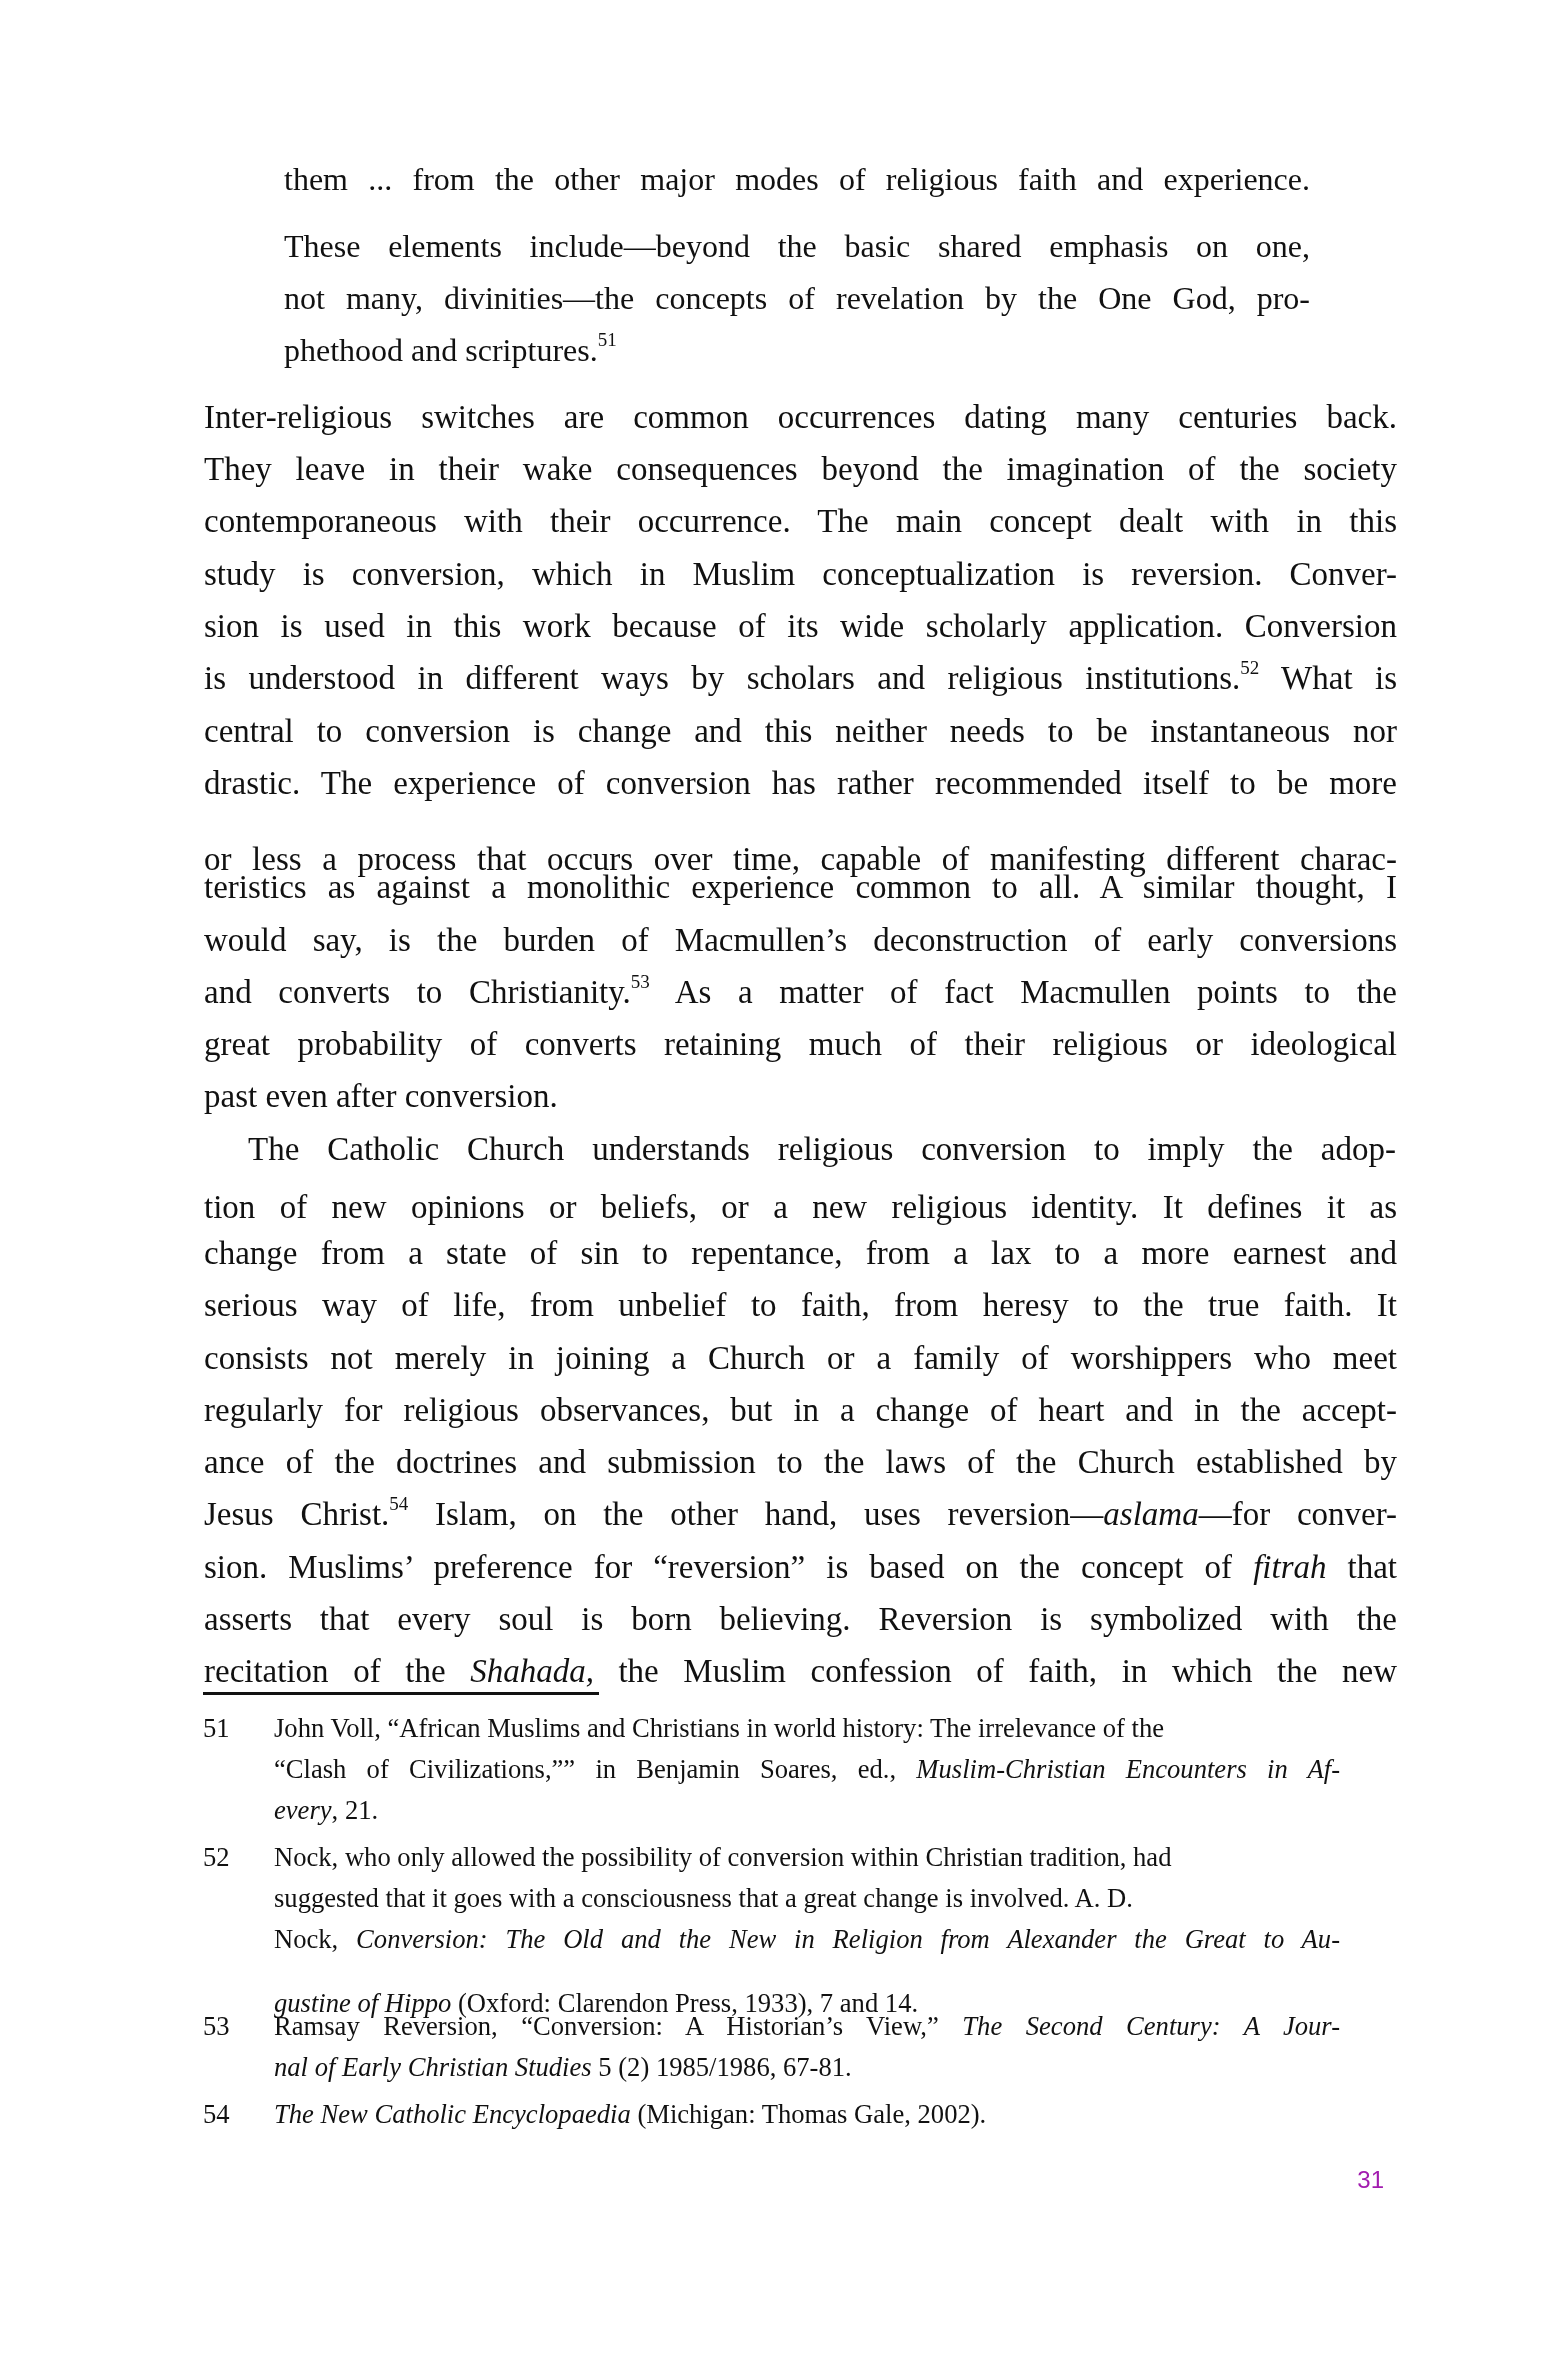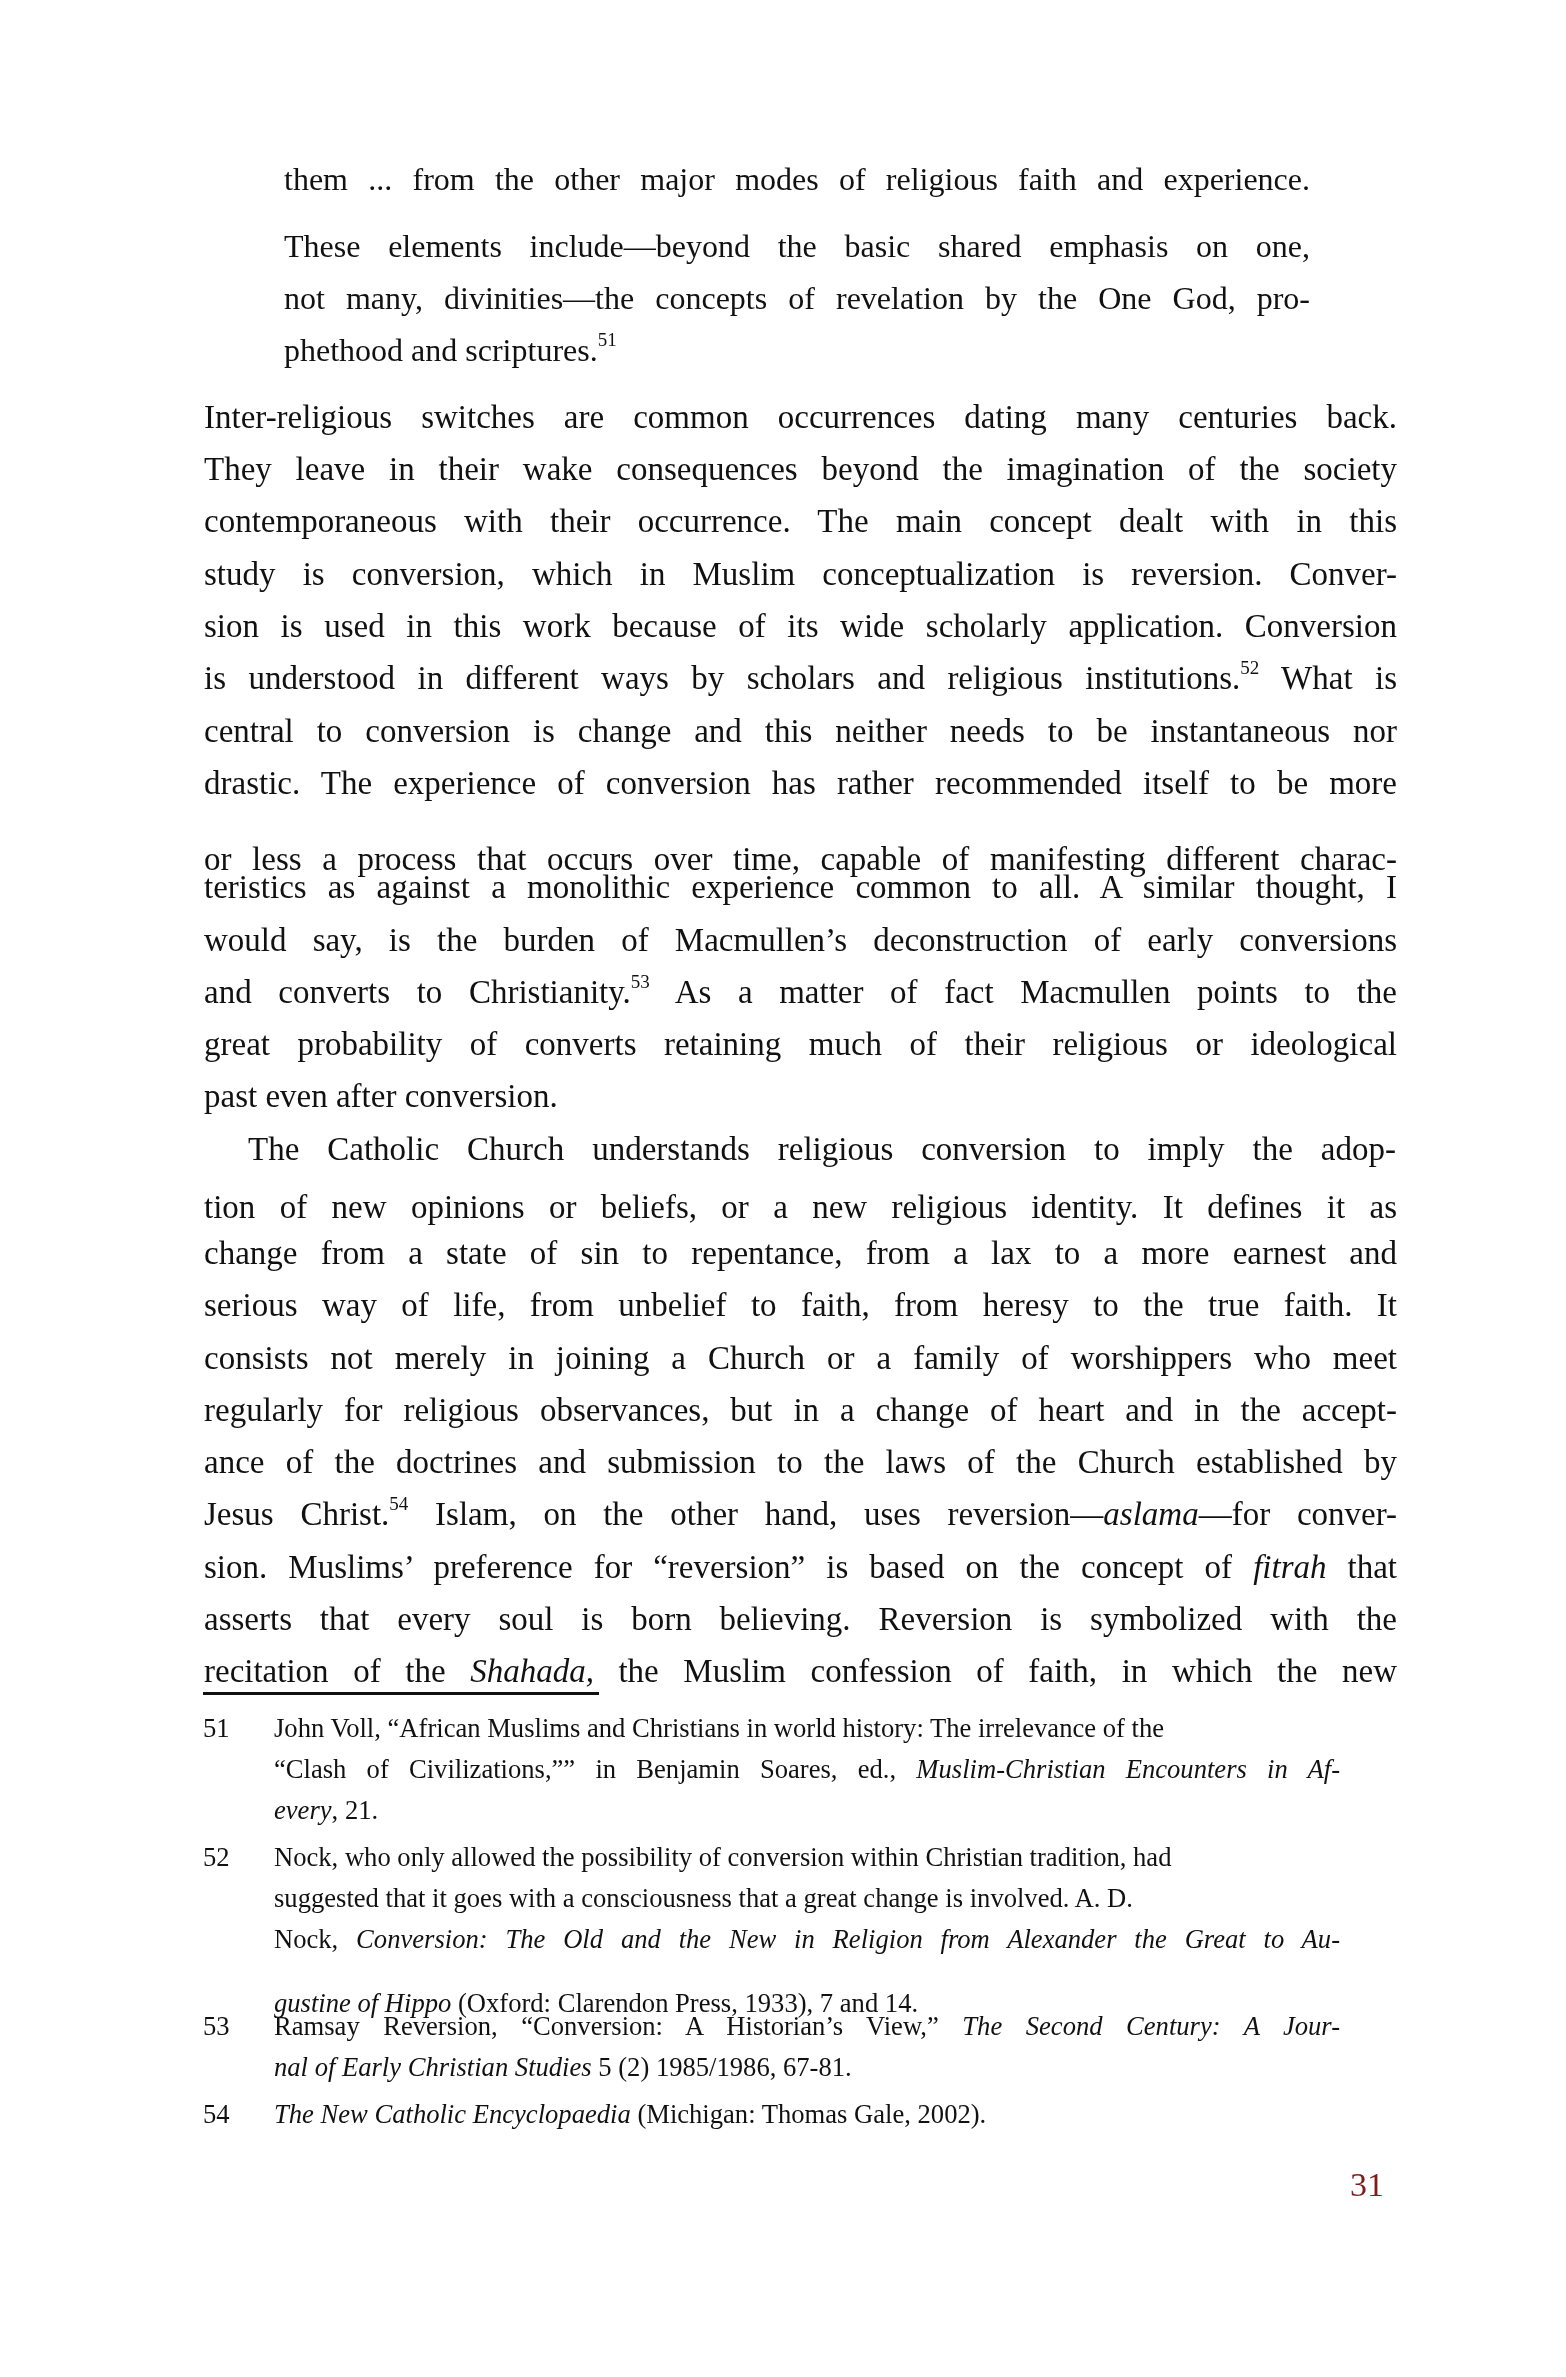--- a/index.html
+++ b/index.html
@@ -20,21 +20,21 @@
     position: absolute;
     white-space: nowrap;
     font-family: "Liberation Serif", "DejaVu Serif", serif;
     font-size: 26.6px;
     line-height: 1;
   }
   .fn-num { left: 203px; }
   .fn-text { left: 274px; width: 1066px; }
   .fn-text.just { text-align: justify; text-align-last: justify; }
   .rule { position: absolute; left: 203px; top: 1692px; width: 396px; height: 3.4px; background: #111111; }
-  .page-num { position: absolute; top: 2166px; right: 183px; font-family: Liberation Serif, serif; font-size: 34px; color: #7f1d1d; }
+  .page-num { position: absolute; top: 2166px; right: 183px; font-family: Liberation Sans, sans-serif; font-size: 24px; color: #a21caf; }
   i { font-style: italic; }
 </style>
 </head>
 <body>
 
 <div>
   <div class="line quote just" style="top:163px;">them ... from the other major modes of religious faith and experience.</div>
   <div class="line quote just" style="top:230px;">These elements include—beyond the basic shared emphasis on one,</div>
   <div class="line quote just" style="top:282px;">not many, divinities—the concepts of revelation by the One God, pro-</div>
   <div class="line quote" style="top:334px;"><span>phethood and scriptures.</span><sup>51</sup></div>

